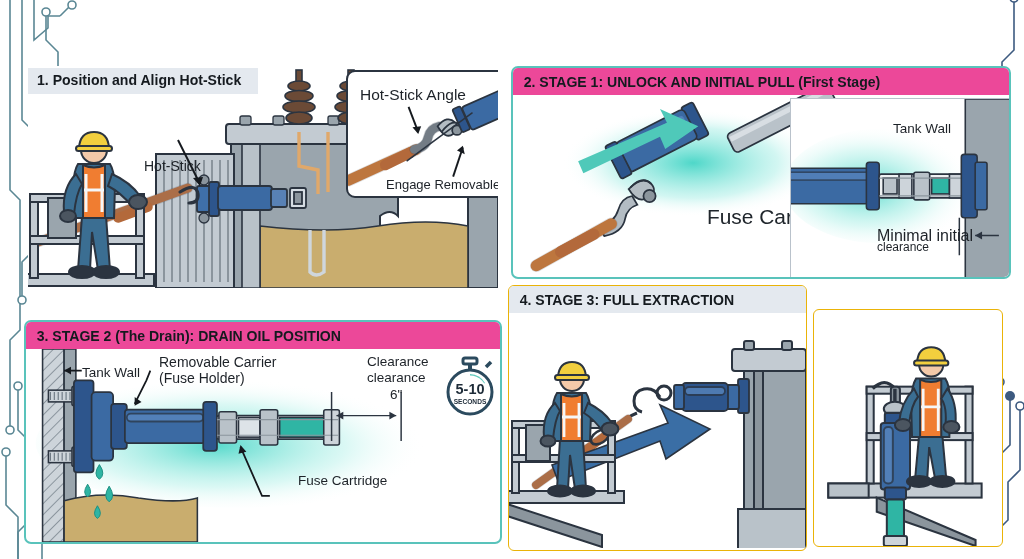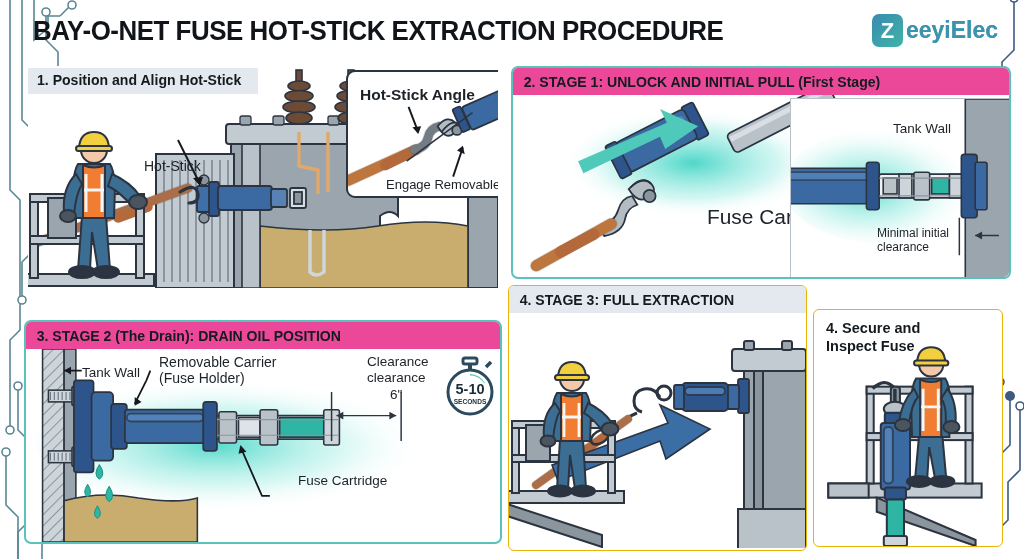--- a/index.html
+++ b/index.html
@@ -64,21 +64,21 @@
   }
   .bar-inline .bar-label { padding-left: 0; }
 
   .art { position: absolute; left: 0; top: 0; width: 100%; height: 100%; }
 
   .cap {
     position: absolute; font-size: 12.5px; color: #1d2228;
     font-family: "Liberation Sans", sans-serif; line-height: 1.12;
     white-space: pre; pointer-events: none;
   }
-  .cap-b { font-weight: bold; text-align: right; }
+  .cap-b { font-weight: normal; text-align: right; }
 
   .inset {
     position: absolute; background: #ffffff;
     border: 2px solid #2b3440; border-radius: 9px; overflow: hidden;
   }
   .inset-plain { position: absolute; background: #ffffff; border: 1px solid #b9c2cb; overflow: hidden; }
 
   .panel5-title {
     position: absolute; left: 12px; top: 9px;
     font-size: 14.5px; font-weight: bold; color: #151a1f; line-height: 1.25;
@@ -132,27 +132,20 @@
     </g>
     <g fill="#ffffff" stroke="#3d5a80" stroke-width="1.6">
       <circle cx="56" cy="382" r="4"></circle>
       <circle cx="76" cy="406" r="4"></circle>
       <circle cx="44" cy="459" r="4"></circle>
       <circle cx="70" cy="-2" r="4"></circle>
     </g>
     <circle cx="66" cy="396" r="5" fill="#3d5a80"></circle>
   </svg>
 
-  <div class="header">
-    <div class="title">BAY-O-NET FUSE HOT-STICK EXTRACTION PROCEDURE</div>
-    <div class="logo">
-      <div class="logo-badge">Z</div>
-      <div class="logo-text">eeyiElec</div>
-    </div>
-  </div>
 
   <div class="panel panel-plain" style="left:28px; top:66px; width:470px; height:222px;">
 
     <svg class="art" viewBox="0 0 470 222">
       <defs>
         <linearGradient id="rad1" x1="0" y1="0" x2="0" y2="1">
           <stop offset="0" stop-color="#c3cbd2"></stop>
             <stop offset="1" stop-color="#a7b1ba"></stop>
         </linearGradient>
       </defs>
@@ -381,21 +374,21 @@
           <rect x="186" y="64" width="12" height="48" rx="2" fill="#3b6aa3"></rect>
         </g>
 
         <g stroke="#2b3440" stroke-width="1.5" fill="none">
           <path d="M170 120 L170 158"></path>
           <path d="M210 138 L186 138"></path>
           <path d="M186 138 l7 -4 l0 8 z" fill="#2b3440" stroke="none"></path>
         </g>
       </svg>
       <div class="cap" style="left:102px; top:22px; font-size:13.5px;">Tank Wall</div>
-      <div class="cap" style="left:86px; top:128px; font-size:12px;">Minimal initial</div>
+      <div class="cap" style="left:86px; top:128px; font-size:16px;">Minimal initial</div>
       <div class="cap" style="left:86px; top:142px; font-size:12px;">clearance</div>
     </div>
   </div>
 
   <div class="panel panel-teal" style="left:24px; top:320px; width:478px; height:224px;">
     <div class="bar bar-teal">
       <span class="bar-label">3. STAGE 2 (The Drain): DRAIN OIL POSITION</span>
     </div>
 
     <svg class="art" viewBox="0 0 474 197" style="top:27px; height:193px;">
@@ -598,17 +591,15 @@
         <path d="M106 96 L125 96" stroke="#f5f6f7" stroke-width="2.8"></path>
         <path d="M99 78 Q86 92 84 112 L94 114 Q96 94 103 86 Z" fill="#3b6e92"></path>
         <path d="M132 78 Q142 92 140 114 L130 116 Q132 96 126 88 Z" fill="#3b6e92"></path>
         <ellipse cx="88" cy="114" rx="8" ry="6" fill="#4b5560"></ellipse>
         <ellipse cx="136" cy="116" rx="8" ry="6" fill="#4b5560"></ellipse>
         <circle cx="116" cy="54" r="12" fill="#f3c9a9"></circle>
         <path d="M102 52 Q103 37 116 37 Q129 37 130 52 Z" fill="#f2cf3e"></path>
         <rect x="99" y="50" width="34" height="5" rx="2.5" fill="#f2cf3e"></rect>
       </g>
     </svg>
-    <div class="panel5-title">4. Secure and
-Inspect Fuse</div>
   </div>
 
 </div>
 
 </body></html>

